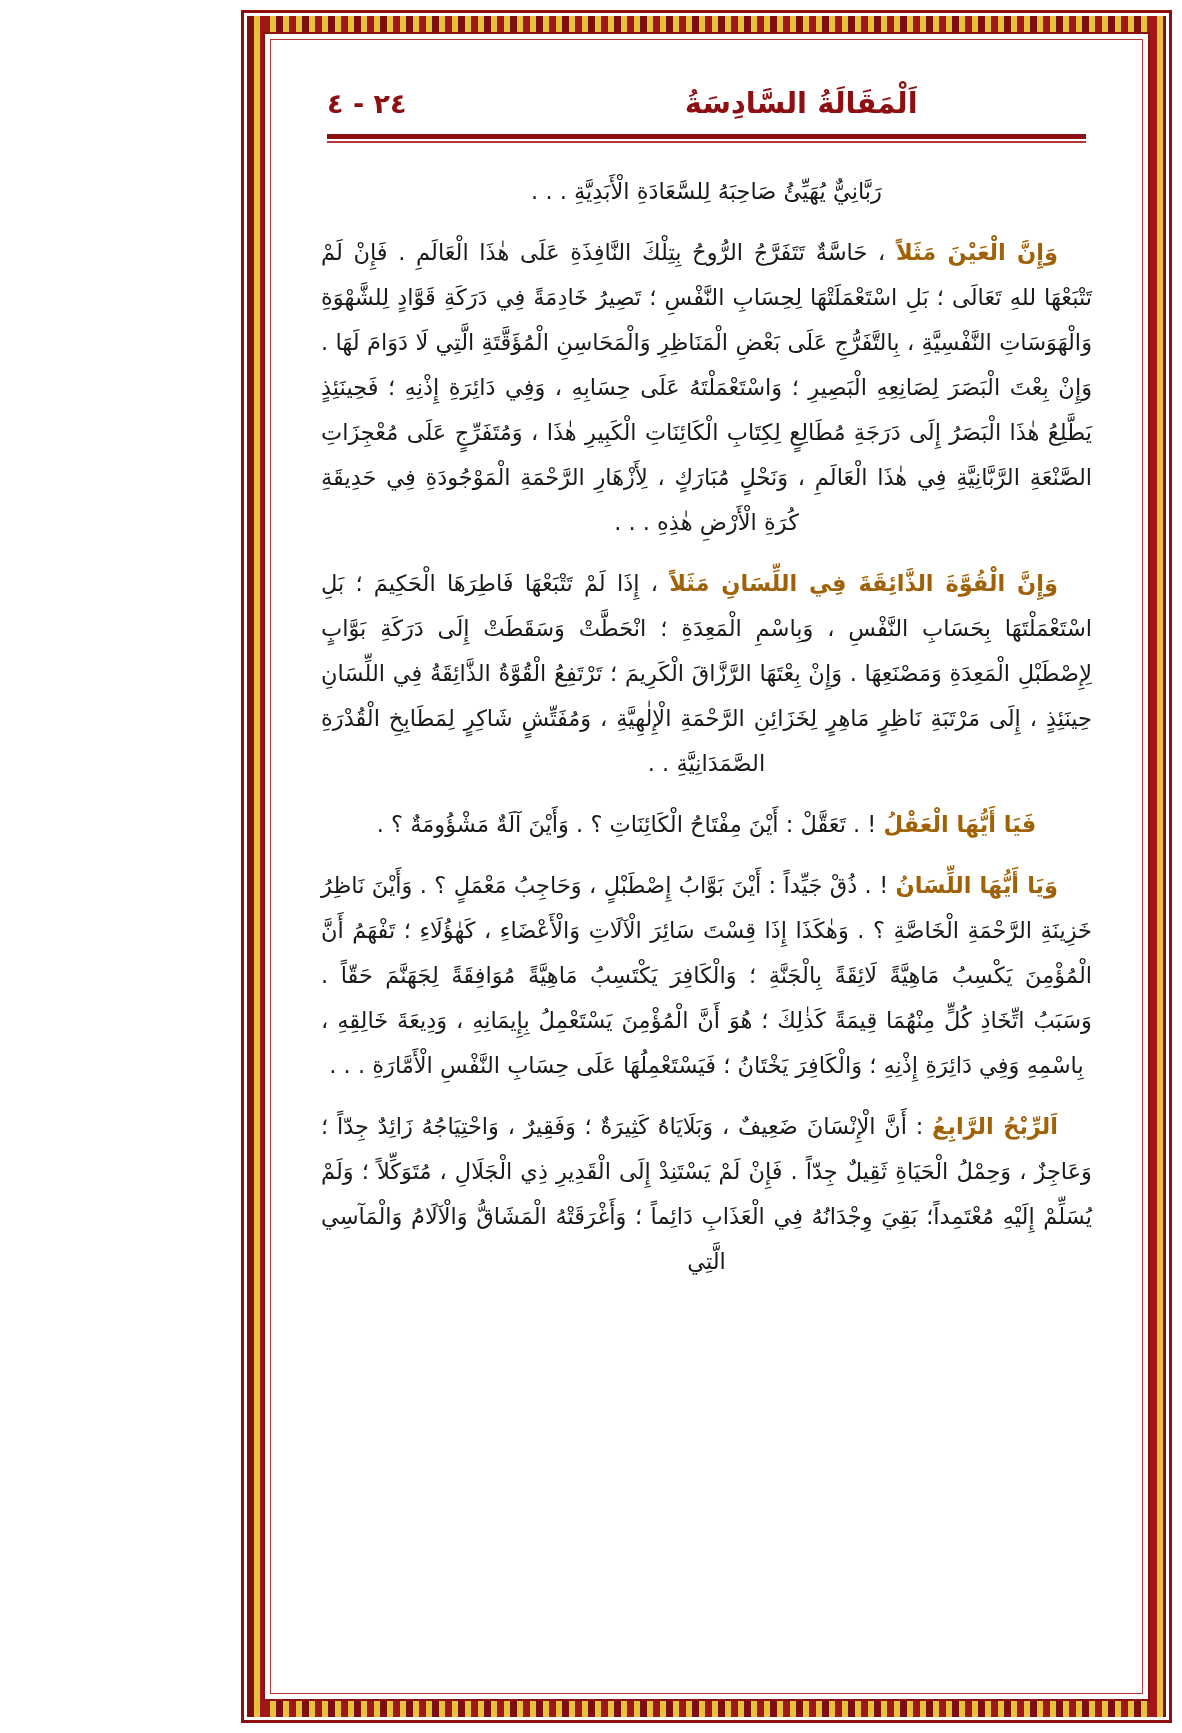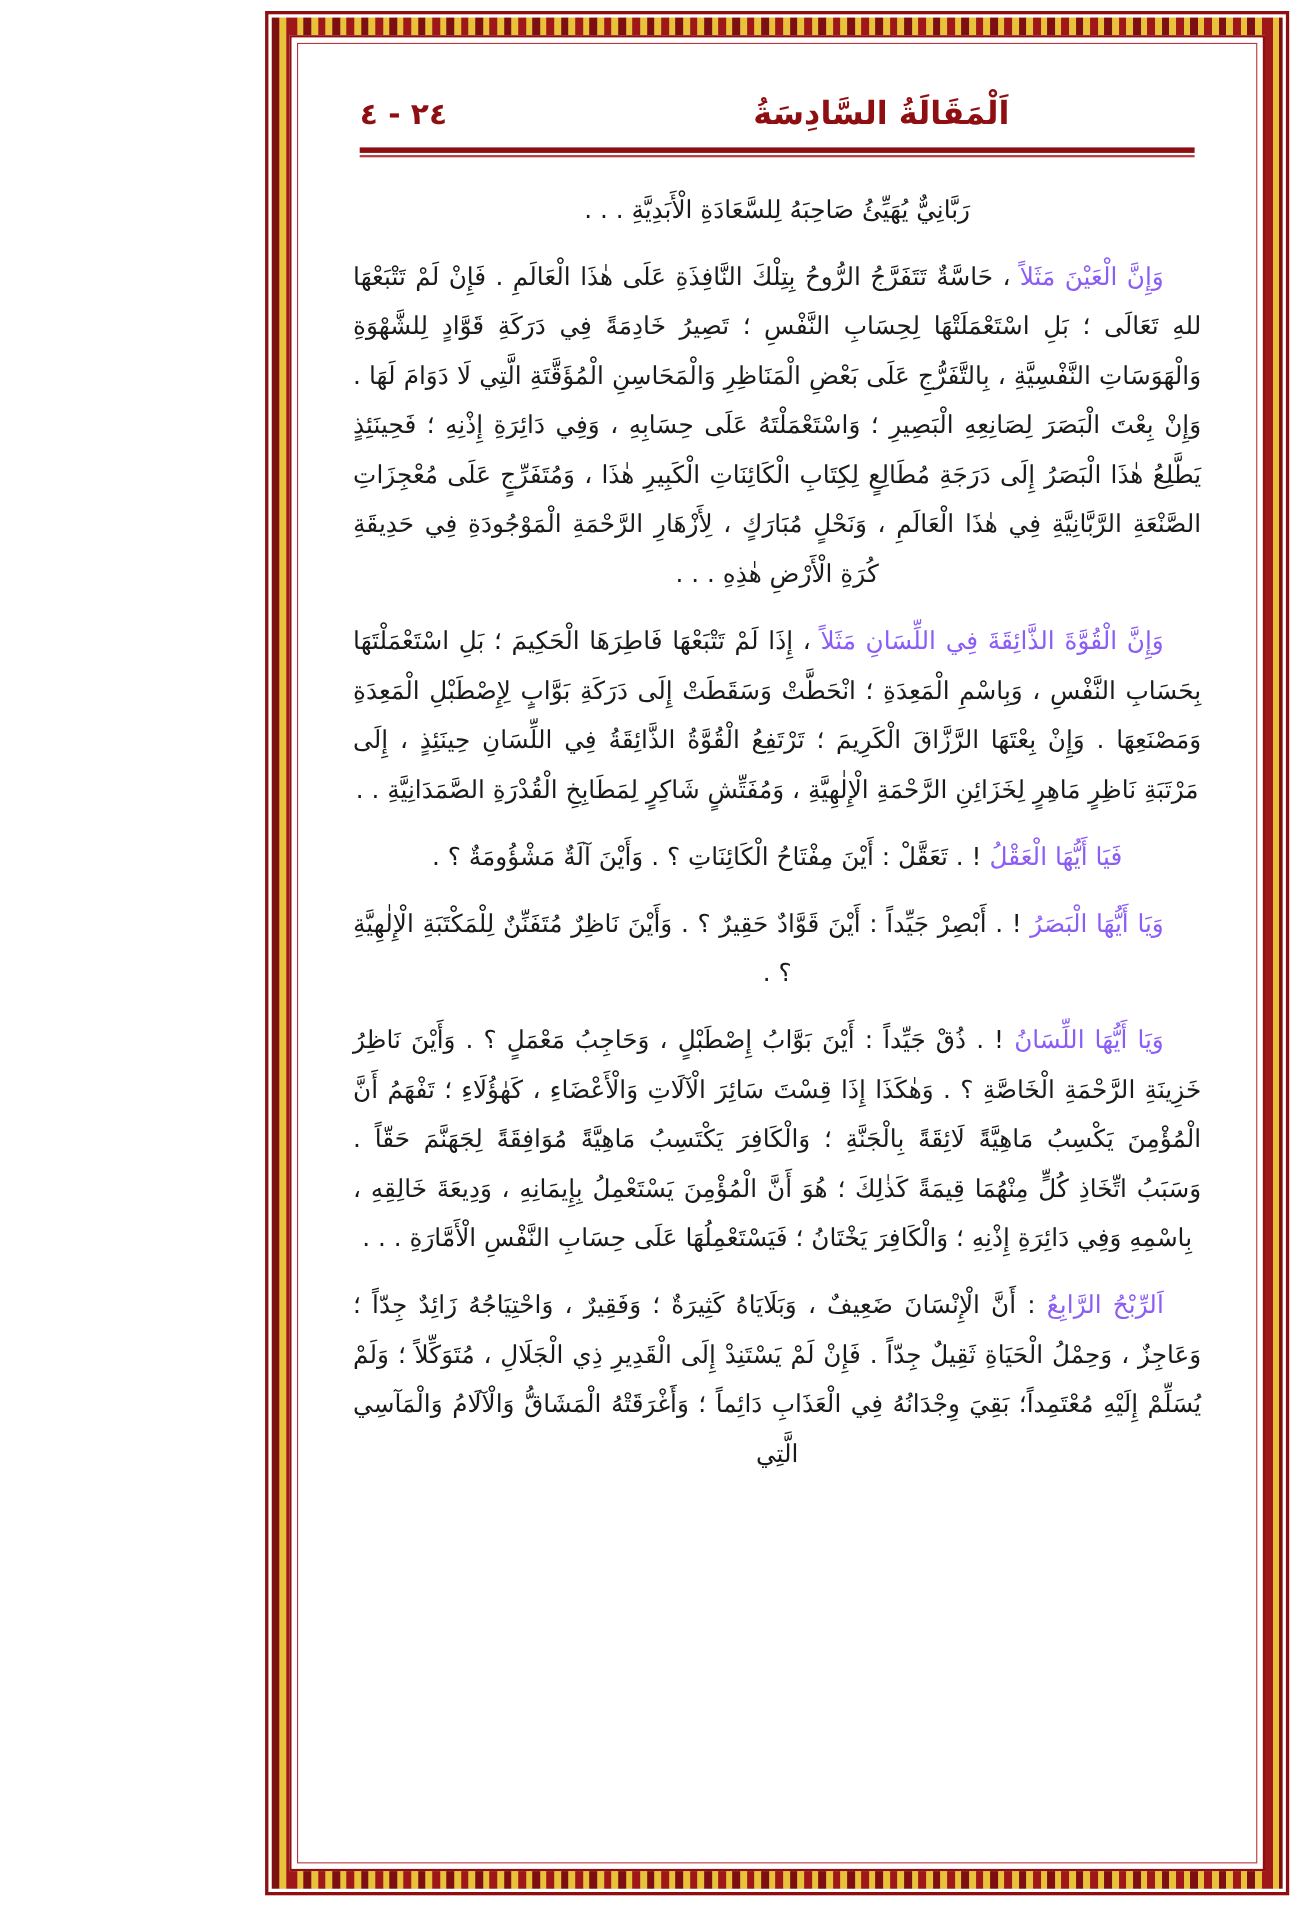--- a/index.html
+++ b/index.html
@@ -123,22 +123,22 @@
     text-align: justify;
     text-indent: 0;
   }
   p.para.indent {
     text-indent: 34px;
   }
   p.para.centered {
     text-align: left;
   }
   .hl {
-    color: #8b5cf6;
-    font-weight: normal;
+    color: #a16207;
+    font-weight: bold;
   }
 </style>
 </head>
 <body>
 
 <div class="page">
 
   <div class="border-outer"></div>
   <div class="border-ornament"></div>
   <div class="border-ornament-inner"></div>
@@ -151,19 +151,18 @@
       <div class="chapter-title">اَلْمَقَالَةُ السَّادِسَةُ</div>
     </div>
     <div class="header-rule"></div>
     <div class="header-rule-2"></div>
 
     <div class="body-text" id="body-text">
         <p class="para" style="text-align: left;"><span>رَبَّانِيٌّ يُهَيِّئُ صَاحِبَهُ لِلسَّعَادَةِ الْأَبَدِيَّةِ . . .</span></p>
         <p class="para indent"><span class="hl">وَإِنَّ الْعَيْنَ مَثَلاً</span><span> ، حَاسَّةٌ تَتَفَرَّجُ الرُّوحُ بِتِلْكَ النَّافِذَةِ عَلَى هٰذَا الْعَالَمِ . فَإِنْ لَمْ تَتْبَعْهَا للهِ تَعَالَى ؛ بَلِ اسْتَعْمَلَتْهَا لِحِسَابِ النَّفْسِ ؛ تَصِيرُ خَادِمَةً فِي دَرَكَةِ قَوَّادٍ لِلشَّهْوَةِ وَالْهَوَسَاتِ النَّفْسِيَّةِ ، بِالتَّفَرُّجِ عَلَى بَعْضِ الْمَنَاظِرِ وَالْمَحَاسِنِ الْمُؤَقَّتَةِ الَّتِي لَا دَوَامَ لَهَا . وَإِنْ بِعْتَ الْبَصَرَ لِصَانِعِهِ الْبَصِيرِ ؛ وَاسْتَعْمَلْتَهُ عَلَى حِسَابِهِ ، وَفِي دَائِرَةِ إِذْنِهِ ؛ فَحِينَئِذٍ يَطَّلِعُ هٰذَا الْبَصَرُ إِلَى دَرَجَةِ مُطَالِعٍ لِكِتَابِ الْكَائِنَاتِ الْكَبِيرِ هٰذَا ، وَمُتَفَرِّجٍ عَلَى مُعْجِزَاتِ الصَّنْعَةِ الرَّبَّانِيَّةِ فِي هٰذَا الْعَالَمِ ، وَنَحْلٍ مُبَارَكٍ ، لِأَزْهَارِ الرَّحْمَةِ الْمَوْجُودَةِ فِي حَدِيقَةِ كُرَةِ الْأَرْضِ هٰذِهِ . . .</span></p>
         <p class="para indent"><span class="hl">وَإِنَّ الْقُوَّةَ الذَّائِقَةَ فِي اللِّسَانِ مَثَلاً</span><span> ، إِذَا لَمْ تَتْبَعْهَا فَاطِرَهَا الْحَكِيمَ ؛ بَلِ اسْتَعْمَلْتَهَا بِحَسَابِ النَّفْسِ ، وَبِاسْمِ الْمَعِدَةِ ؛ انْحَطَّتْ وَسَقَطَتْ إِلَى دَرَكَةِ بَوَّابٍ لِإِصْطَبْلِ الْمَعِدَةِ وَمَصْنَعِهَا . وَإِنْ بِعْتَهَا الرَّزَّاقَ الْكَرِيمَ ؛ تَرْتَفِعُ الْقُوَّةُ الذَّائِقَةُ فِي اللِّسَانِ حِينَئِذٍ ، إِلَى مَرْتَبَةِ نَاظِرٍ مَاهِرٍ لِخَزَائِنِ الرَّحْمَةِ الْإِلٰهِيَّةِ ، وَمُفَتِّشٍ شَاكِرٍ لِمَطَابِخِ الْقُدْرَةِ الصَّمَدَانِيَّةِ . .</span></p>
         <p class="para centered"><span class="hl">فَيَا أَيُّهَا الْعَقْلُ</span><span> ! . تَعَقَّلْ : أَيْنَ مِفْتَاحُ الْكَائِنَاتِ ؟ . وَأَيْنَ آلَةٌ مَشْؤُومَةٌ ؟ .</span></p>
-        <p class="para indent"><span class="hl">وَيَا أَيُّهَا الْبَصَرُ</span><span> ! . أَبْصِرْ جَيِّداً : أَيْنَ قَوَّادٌ حَقِيرٌ ؟ . وَأَيْنَ نَاظِرٌ مُتَفَنِّنٌ لِلْمَكْتَبَةِ الْإِلٰهِيَّةِ ؟ .</span></p>
         <p class="para indent"><span class="hl">وَيَا أَيُّهَا اللِّسَانُ</span><span> ! . ذُقْ جَيِّداً : أَيْنَ بَوَّابُ إِصْطَبْلٍ ، وَحَاجِبُ مَعْمَلٍ ؟ . وَأَيْنَ نَاظِرُ خَزِينَةِ الرَّحْمَةِ الْخَاصَّةِ ؟ . وَهٰكَذَا إِذَا قِسْتَ سَائِرَ الْآلَاتِ وَالْأَعْضَاءِ ، كَهٰؤُلَاءِ ؛ تَفْهَمُ أَنَّ الْمُؤْمِنَ يَكْسِبُ مَاهِيَّةً لَائِقَةً بِالْجَنَّةِ ؛ وَالْكَافِرَ يَكْتَسِبُ مَاهِيَّةً مُوَافِقَةً لِجَهَنَّمَ حَقّاً . وَسَبَبُ اتِّخَاذِ كُلٍّ مِنْهُمَا قِيمَةً كَذٰلِكَ ؛ هُوَ أَنَّ الْمُؤْمِنَ يَسْتَعْمِلُ بِإِيمَانِهِ ، وَدِيعَةَ خَالِقِهِ ، بِاسْمِهِ وَفِي دَائِرَةِ إِذْنِهِ ؛ وَالْكَافِرَ يَخْتَانُ ؛ فَيَسْتَعْمِلُهَا عَلَى حِسَابِ النَّفْسِ الْأَمَّارَةِ . . .</span></p>
         <p class="para indent"><span class="hl">اَلرِّبْحُ الرَّابِعُ</span><span> : أَنَّ الْإِنْسَانَ ضَعِيفٌ ، وَبَلَايَاهُ كَثِيرَةٌ ؛ وَفَقِيرٌ ، وَاحْتِيَاجُهُ زَائِدٌ جِدّاً ؛ وَعَاجِزٌ ، وَحِمْلُ الْحَيَاةِ ثَقِيلٌ جِدّاً . فَإِنْ لَمْ يَسْتَنِدْ إِلَى الْقَدِيرِ ذِي الْجَلَالِ ، مُتَوَكِّلاً ؛ وَلَمْ يُسَلِّمْ إِلَيْهِ مُعْتَمِداً؛ بَقِيَ وِجْدَانُهُ فِي الْعَذَابِ دَائِماً ؛ وَأَغْرَقَتْهُ الْمَشَاقُّ وَالْآلَامُ وَالْمَآسِي الَّتِي</span></p>
       </div>
 
   </div>
 </div>
 
 </body></html>

